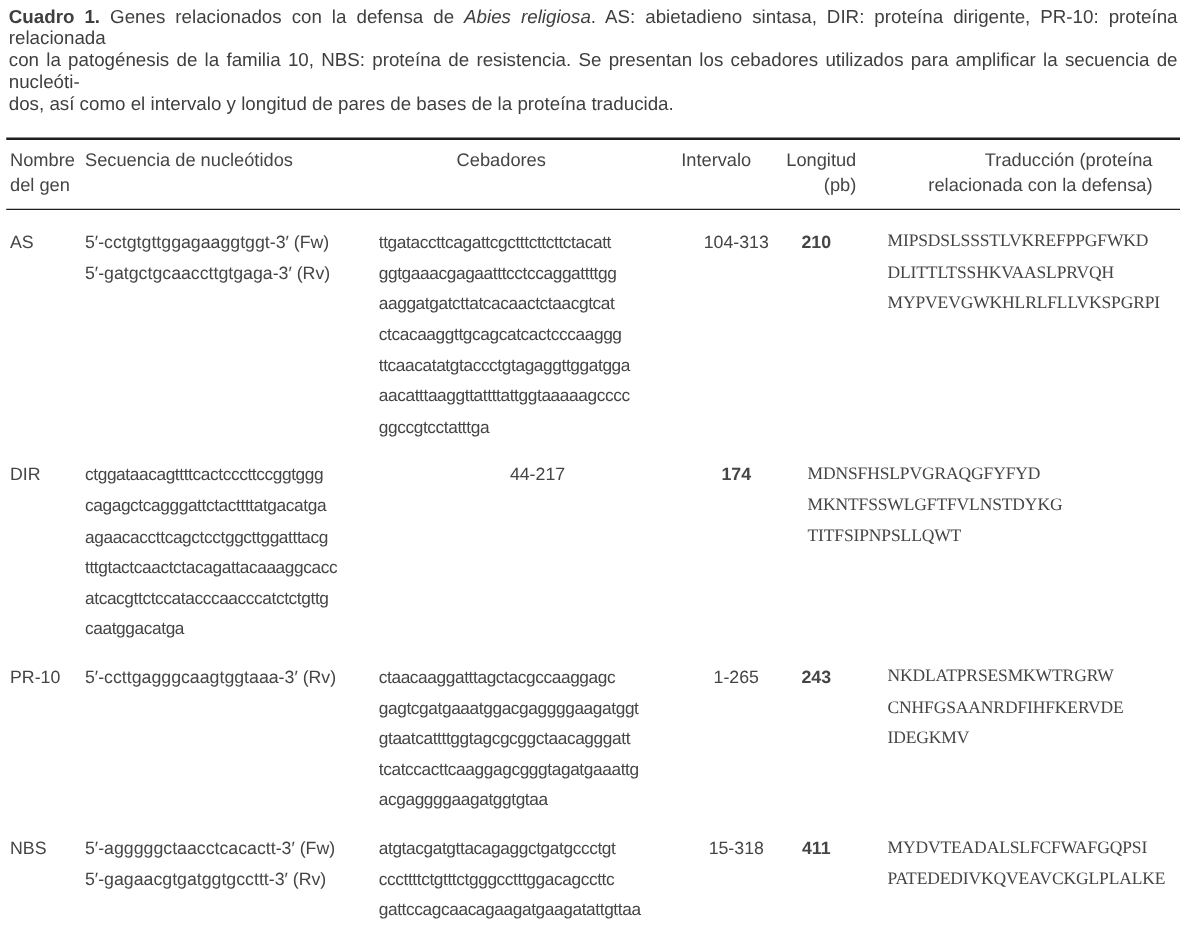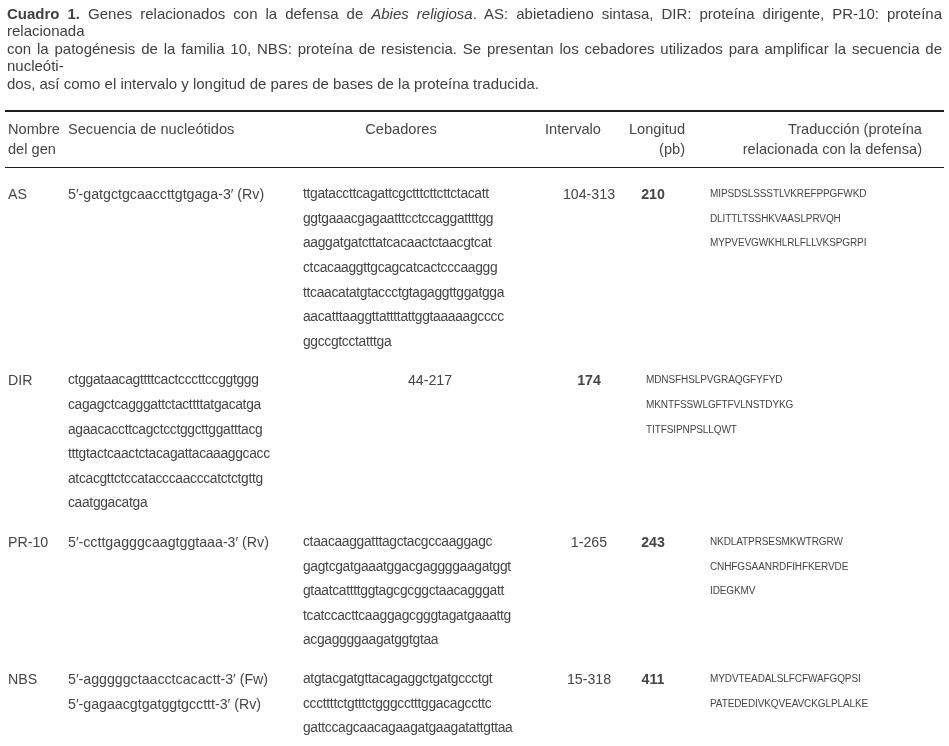--- a/index.html
+++ b/index.html
@@ -64,22 +64,23 @@
   .td.seq {
     white-space: pre;
     font-size: 13.8px;
     letter-spacing: -0.3px;
   }
   .td.int { text-align: center; white-space: nowrap; }
   .td.lon { text-align: center; font-weight: bold; }
   .td.tra {
     white-space: pre;
     padding-left: 25px;
-    font-size: 10px;
+    font-size: 14px;
     letter-spacing: -0.1px;
+    font-family: Liberation Serif, serif;
   }
 </style>
 </head>
 <body>
 
 <div class="page">
 
   <div class="caption">
     <span class="cap-line just"><span class="bold">Cuadro 1.</span><span> Genes relacionados con la defensa de </span><span class="italic">Abies religiosa</span><span>. AS: abietadieno sintasa, DIR: proteína dirigente, PR-10: proteína relacionada</span></span>
     <span class="cap-line just">con la patogénesis de la familia 10, NBS: proteína de resistencia. Se presentan los cebadores utilizados para amplificar la secuencia de nucleóti-</span>
@@ -96,20 +97,21 @@
       <div class="th th-int">Intervalo</div>
       <div class="th th-lon">Longitud
 (pb)</div>
       <div class="th th-tra">Traducción (proteína
 relacionada con la defensa)</div>
     </div>
 
     <div class="trow">
       <div class="td gene">AS</div>
       <div class="td primers">
+        <div>5′-cctgtgttggagaaggtggt-3′ (Fw)</div>
         <div>5′-gatgctgcaaccttgtgaga-3′ (Rv)</div>
       </div>
       <div class="td seq">ttgataccttcagattcgctttcttcttctacatt
 ggtgaaacgagaatttcctccaggattttgg
 aaggatgatcttatcacaactctaacgtcat
 ctcacaaggttgcagcatcactcccaaggg
 ttcaacatatgtaccctgtagaggttggatgga
 aacatttaaggttattttattggtaaaaagcccc
 ggccgtcctatttga</div>
       <div class="td int">104-313</div>

